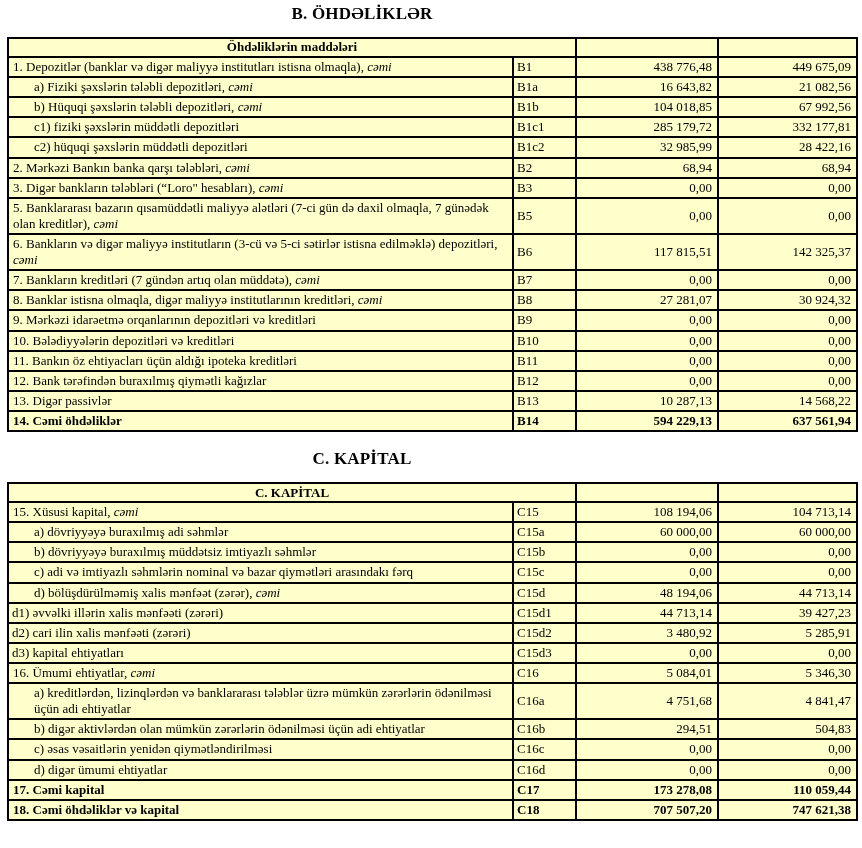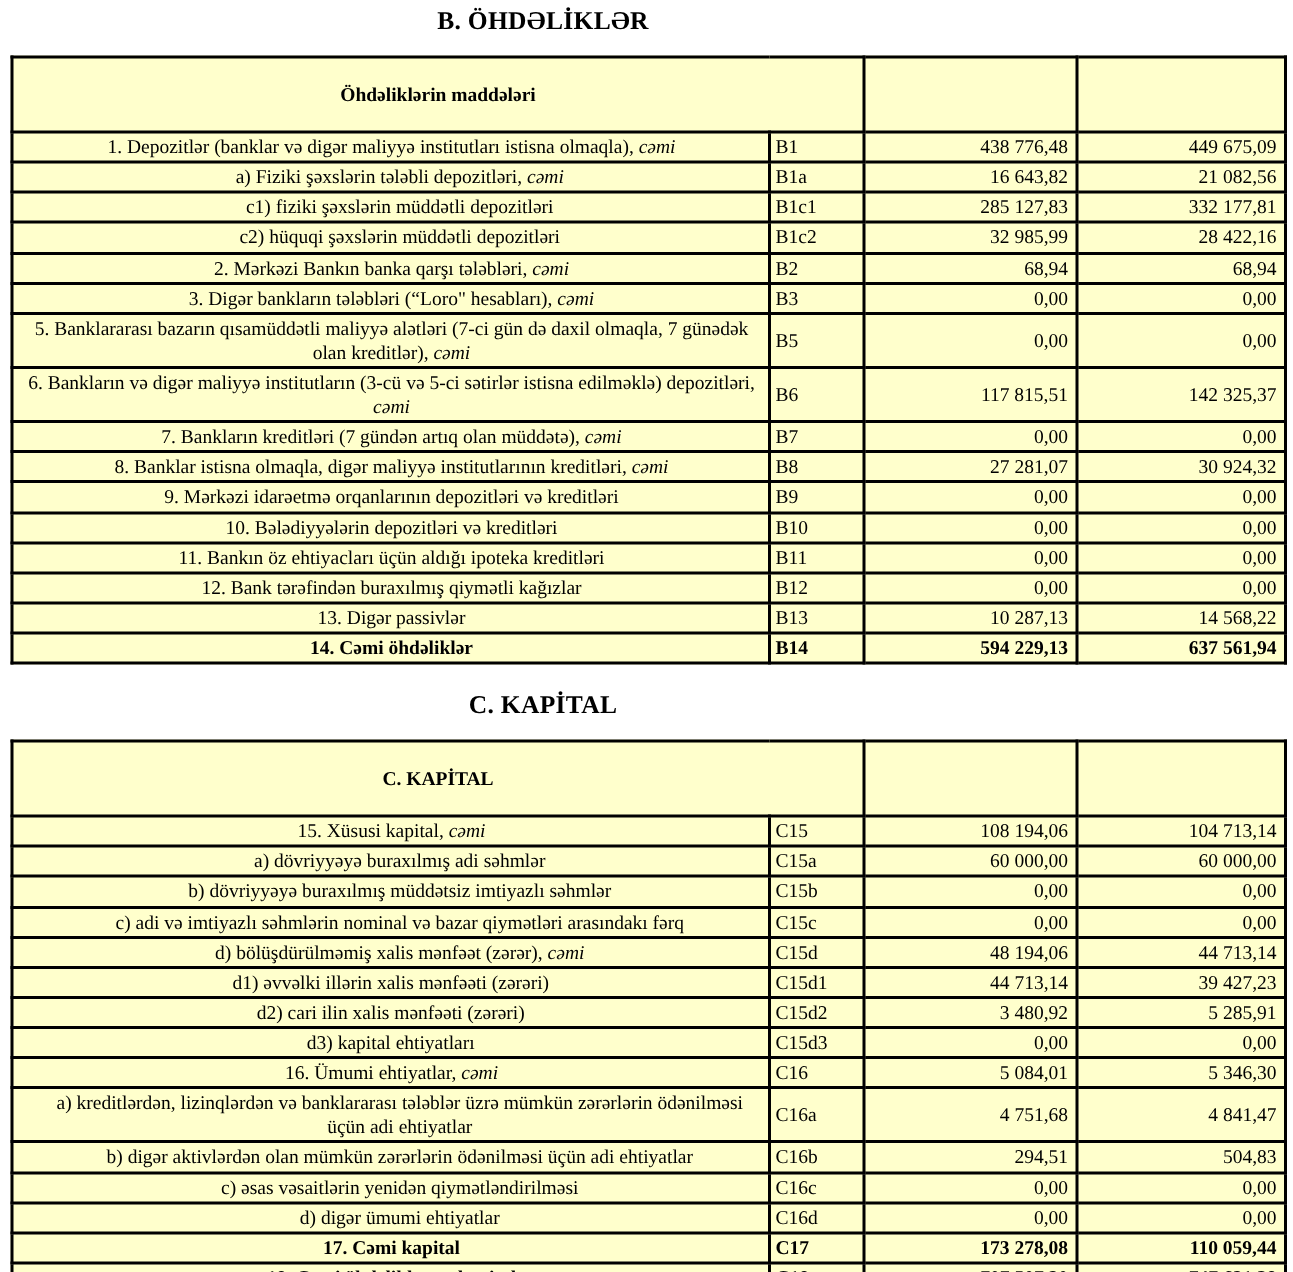--- a/index.html
+++ b/index.html
@@ -32,25 +32,25 @@
     font-size: 13px;
     line-height: 1.24;
     padding: 1px 3px;
     vertical-align: middle;
     overflow: hidden;
   }
   .fin-table th.hdr {
     text-align: center;
     font-weight: bold;
     height: 19px;
-    padding: 16px 2px;
-  }
-  .fin-table td.lbl { text-align: center; height: 20px; font-family: Liberation Serif, serif; }
+    padding: 0 2px;
+  }
+  .fin-table td.lbl { text-align: left; height: 20px; font-family: Liberation Serif, serif; }
   .fin-table td.lbl.ind0 { padding-left: 4px; }
-  .fin-table td.lbl.ind1 { padding-left: 15px; }
+  .fin-table td.lbl.ind1 { padding-left: 25px; }
   .fin-table td.lbl.ind2 { }
   .fin-table td.code { text-align: left; }
   .fin-table td.num { text-align: right; padding-right: 5px; }
   .fin-table tr.bold-row td { font-weight: bold; margin-top: 20px; }
   .fin-table .it-suffix { font-style: italic; }
 </style>
 </head>
 <body style="--cell-bg: #FFFFCC; --border: #000000; --text: #000000; background: rgb(255, 255, 255);">
 
 <div class="page">
@@ -78,23 +78,29 @@
           <td class="num">438 776,48</td>
           <td class="num">449 675,09</td>
         </tr>
         <tr>
           <td class="lbl ind1"><span>a)  Fiziki şəxslərin tələbli depozitləri, </span><span class="it-suffix">cəmi</span></td>
           <td class="code">B1a</td>
           <td class="num">16 643,82</td>
           <td class="num">21 082,56</td>
         </tr>
         <tr>
+          <td class="lbl ind1"><span>b) Hüquqi şəxslərin tələbli depozitləri, </span><span class="it-suffix">cəmi</span></td>
+          <td class="code">B1b</td>
+          <td class="num">104 018,85</td>
+          <td class="num">67 992,56</td>
+        </tr>
+        <tr>
           <td class="lbl ind1"><span>c1) fiziki şəxslərin müddətli depozitləri</span><span class="it-suffix"></span></td>
           <td class="code">B1c1</td>
-          <td class="num">285 127,83</td>
+          <td class="num">285 179,72</td>
           <td class="num">332 177,81</td>
         </tr>
         <tr>
           <td class="lbl ind1"><span>c2) hüquqi şəxslərin müddətli depozitləri</span><span class="it-suffix"></span></td>
           <td class="code">B1c2</td>
           <td class="num">32 985,99</td>
           <td class="num">28 422,16</td>
         </tr>
         <tr>
           <td class="lbl ind0"><span>2. Mərkəzi Bankın banka qarşı tələbləri, </span><span class="it-suffix">cəmi</span></td>

